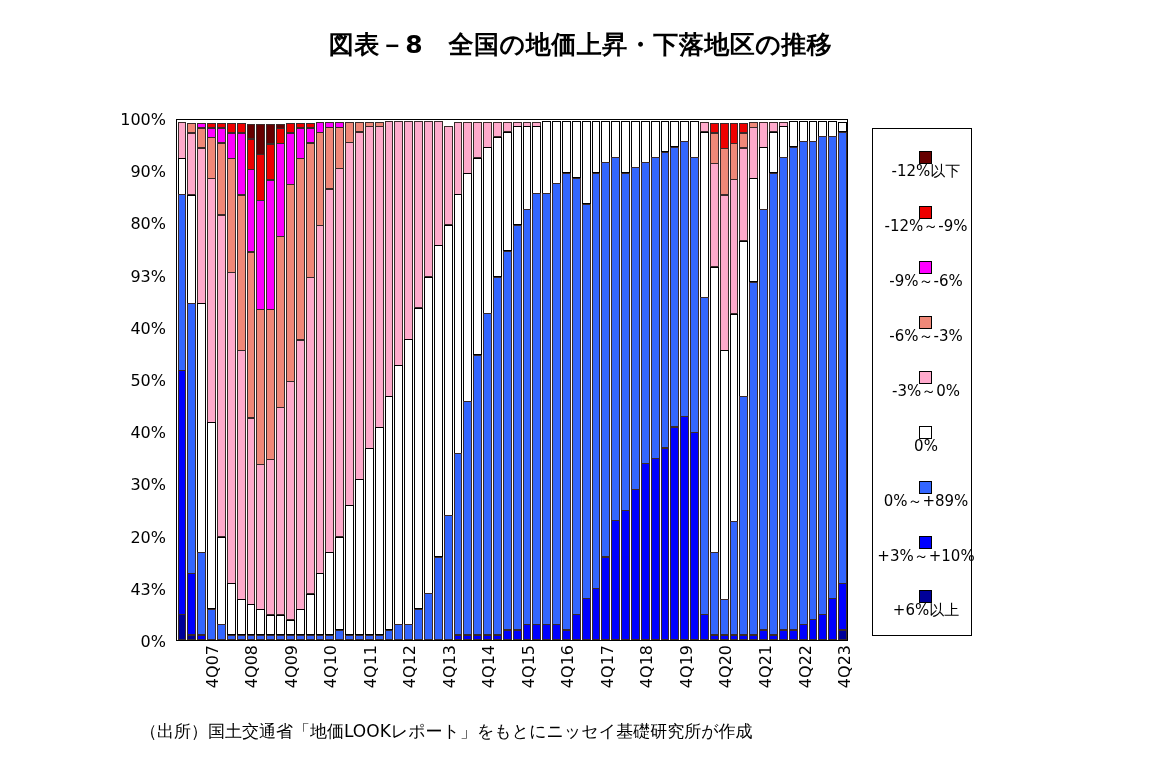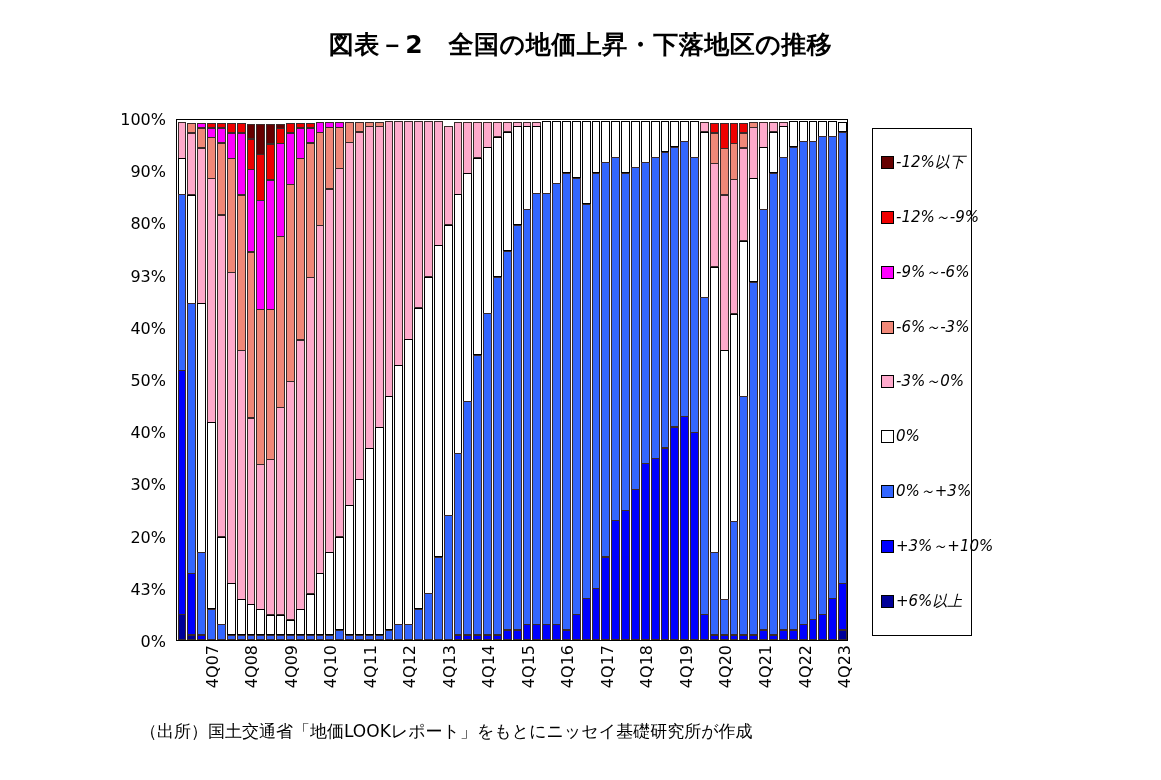--- a/index.html
+++ b/index.html
@@ -113,24 +113,23 @@
     border: 1px solid #000000;
     box-sizing: border-box;
     background: #ffffff;
     display: flex;
     flex-direction: column;
     justify-content: space-around;
     padding: 6px 0 6px 8px;
   }
   .legend-item {
     display: flex;
-    flex-direction: row;
+    flex-direction: column;
     align-items: center;
     height: 22px;
-    font-style: italic;
   }
   .legend-swatch {
     width: 13px;
     height: 13px;
     border: 1px solid #000000;
     box-sizing: border-box;
     flex: 0 0 auto;
     margin-right: 2px;
   }
   .legend-label {
@@ -146,21 +145,21 @@
     left: 140px;
     top: 720px;
     font-size: 17px;
     font-family: "DejaVu Sans", "Liberation Sans", sans-serif;
     white-space: nowrap;
   }
 </style>
 </head>
 <body>
 
-<div id="chart-title">図表－2　全国の地価上昇・下落地区の推移</div>
+<div id="chart-title">図表－8　全国の地価上昇・下落地区の推移</div>
 
 <div id="y-axis-labels">
     <div class="y-tick-label" style="top: 0%;">100%</div>
     <div class="y-tick-label" style="top: 10%;">90%</div>
     <div class="y-tick-label" style="top: 20%;">80%</div>
     <div class="y-tick-label" style="top: 30%;">93%</div>
     <div class="y-tick-label" style="top: 40%;">40%</div>
     <div class="y-tick-label" style="top: 50%;">50%</div>
     <div class="y-tick-label" style="top: 60%;">40%</div>
     <div class="y-tick-label" style="top: 70%;">30%</div>
@@ -637,21 +636,21 @@
     <div class="legend-item">
       <span class="legend-swatch" style="background: rgb(255, 170, 204);"></span>
       <span class="legend-label">-3%～0%</span>
     </div>
     <div class="legend-item">
       <span class="legend-swatch" style="background: rgb(255, 255, 255);"></span>
       <span class="legend-label">0%</span>
     </div>
     <div class="legend-item">
       <span class="legend-swatch" style="background: rgb(51, 102, 255);"></span>
-      <span class="legend-label">0%～+3%</span>
+      <span class="legend-label">0%～+89%</span>
     </div>
     <div class="legend-item">
       <span class="legend-swatch" style="background: rgb(0, 0, 255);"></span>
       <span class="legend-label">+3%～+10%</span>
     </div>
     <div class="legend-item">
       <span class="legend-swatch" style="background: rgb(0, 0, 153);"></span>
       <span class="legend-label">+6%以上</span>
     </div>
   </div>

